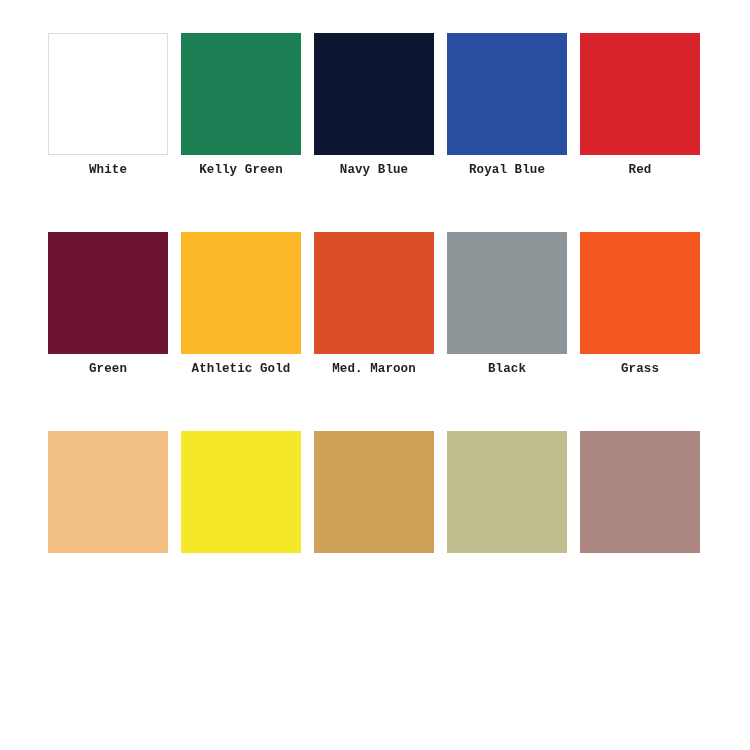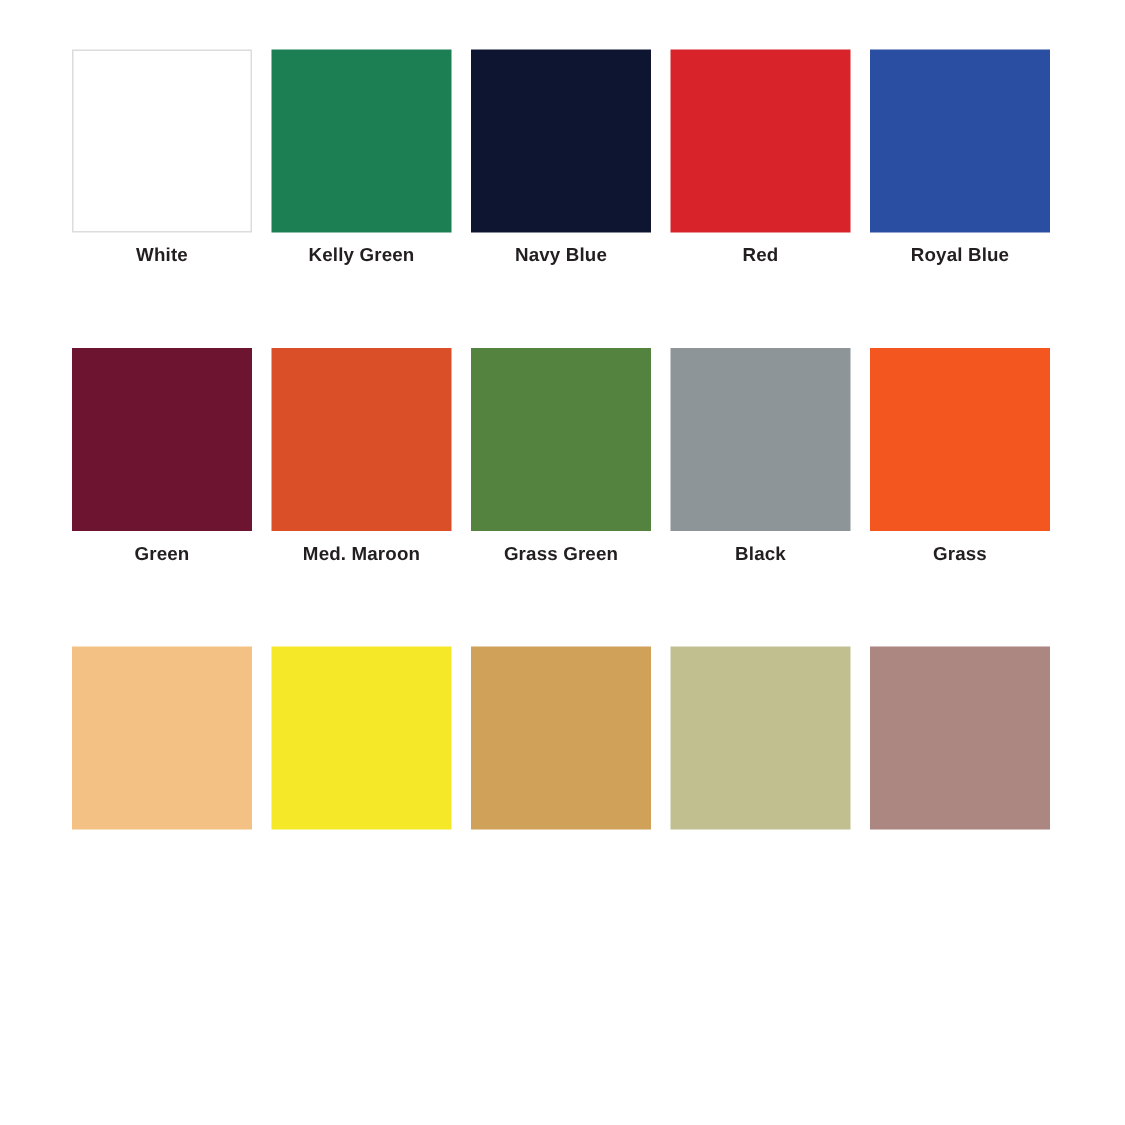--- a/index.html
+++ b/index.html
@@ -25,20 +25,21 @@
     left: 48px;
     top: 33px;
     width: 654px;
     display: grid;
     grid-template-columns: repeat(5, 120px);
     column-gap: 13px;
     row-gap: 55px;
   }
   .swatch-cell {
     width: 120px;
+    font-family: Liberation Mono, monospace;
   }
   .swatch-chip {
     width: 120px;
     height: 122px;
     box-sizing: border-box;
     background: #cccccc;
   }
   .swatch-chip.bordered {
     border: 1px solid #dcdcdc;
   }
@@ -66,38 +67,38 @@
       </div>
       <div class="swatch-cell">
         <div class="swatch-chip" style="background: rgb(28, 127, 84);"></div>
         <span class="swatch-label">Kelly Green</span>
       </div>
       <div class="swatch-cell">
         <div class="swatch-chip" style="background: rgb(14, 21, 49);"></div>
         <span class="swatch-label">Navy Blue</span>
       </div>
       <div class="swatch-cell">
+        <div class="swatch-chip" style="background: rgb(42, 78, 162);"></div>
+        <span class="swatch-label">Royal Blue</span>
+      </div>
+      <div class="swatch-cell">
         <div class="swatch-chip" style="background: rgb(216, 35, 42);"></div>
         <span class="swatch-label">Red</span>
-      </div>
-      <div class="swatch-cell">
-        <div class="swatch-chip" style="background: rgb(42, 78, 162);"></div>
-        <span class="swatch-label">Royal Blue</span>
       </div>
       <div class="swatch-cell">
         <div class="swatch-chip" style="background: rgb(109, 20, 48);"></div>
         <span class="swatch-label">Green</span>
       </div>
       <div class="swatch-cell">
+        <div class="swatch-chip" style="background: rgb(252, 184, 39);"></div>
+        <span class="swatch-label">Athletic Gold</span>
+      </div>
+      <div class="swatch-cell">
         <div class="swatch-chip" style="background: rgb(218, 79, 39);"></div>
         <span class="swatch-label">Med. Maroon</span>
-      </div>
-      <div class="swatch-cell">
-        <div class="swatch-chip" style="background: rgb(84, 130, 63);"></div>
-        <span class="swatch-label">Grass Green</span>
       </div>
       <div class="swatch-cell">
         <div class="swatch-chip" style="background: rgb(141, 149, 153);"></div>
         <span class="swatch-label">Black</span>
       </div>
       <div class="swatch-cell">
         <div class="swatch-chip" style="background: rgb(244, 86, 31);"></div>
         <span class="swatch-label">Grass</span>
       </div>
       <div class="swatch-cell">

